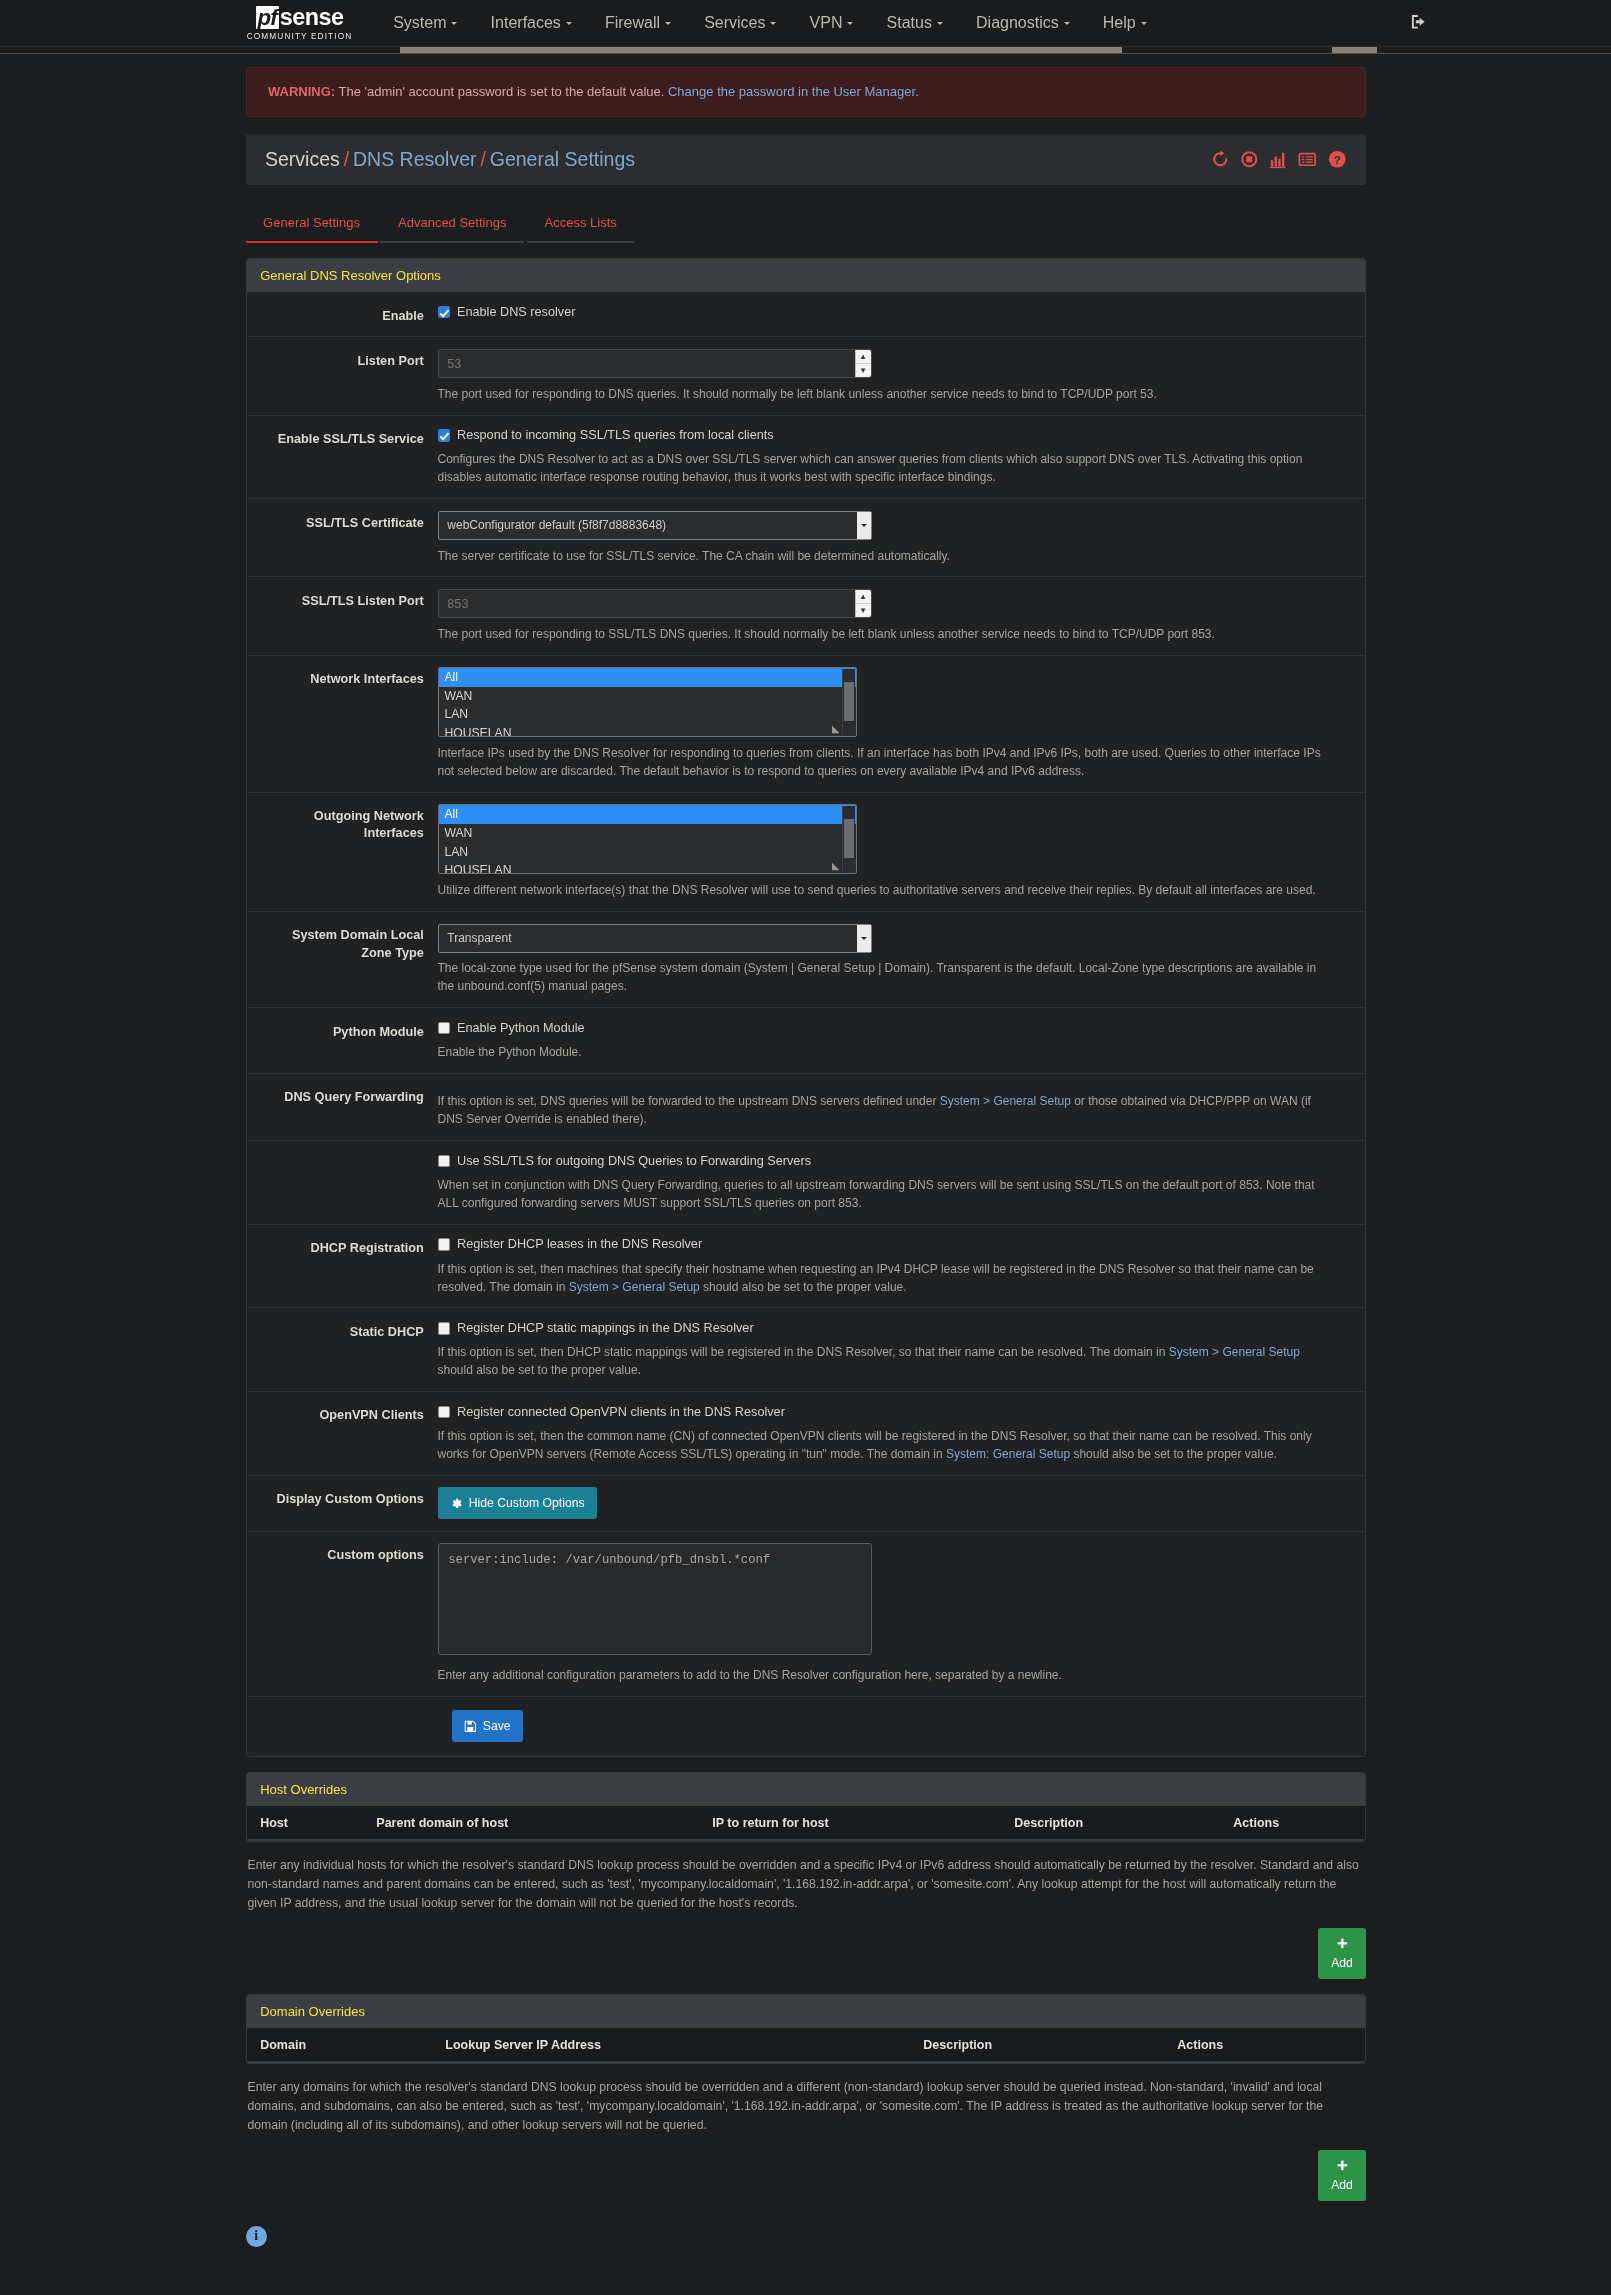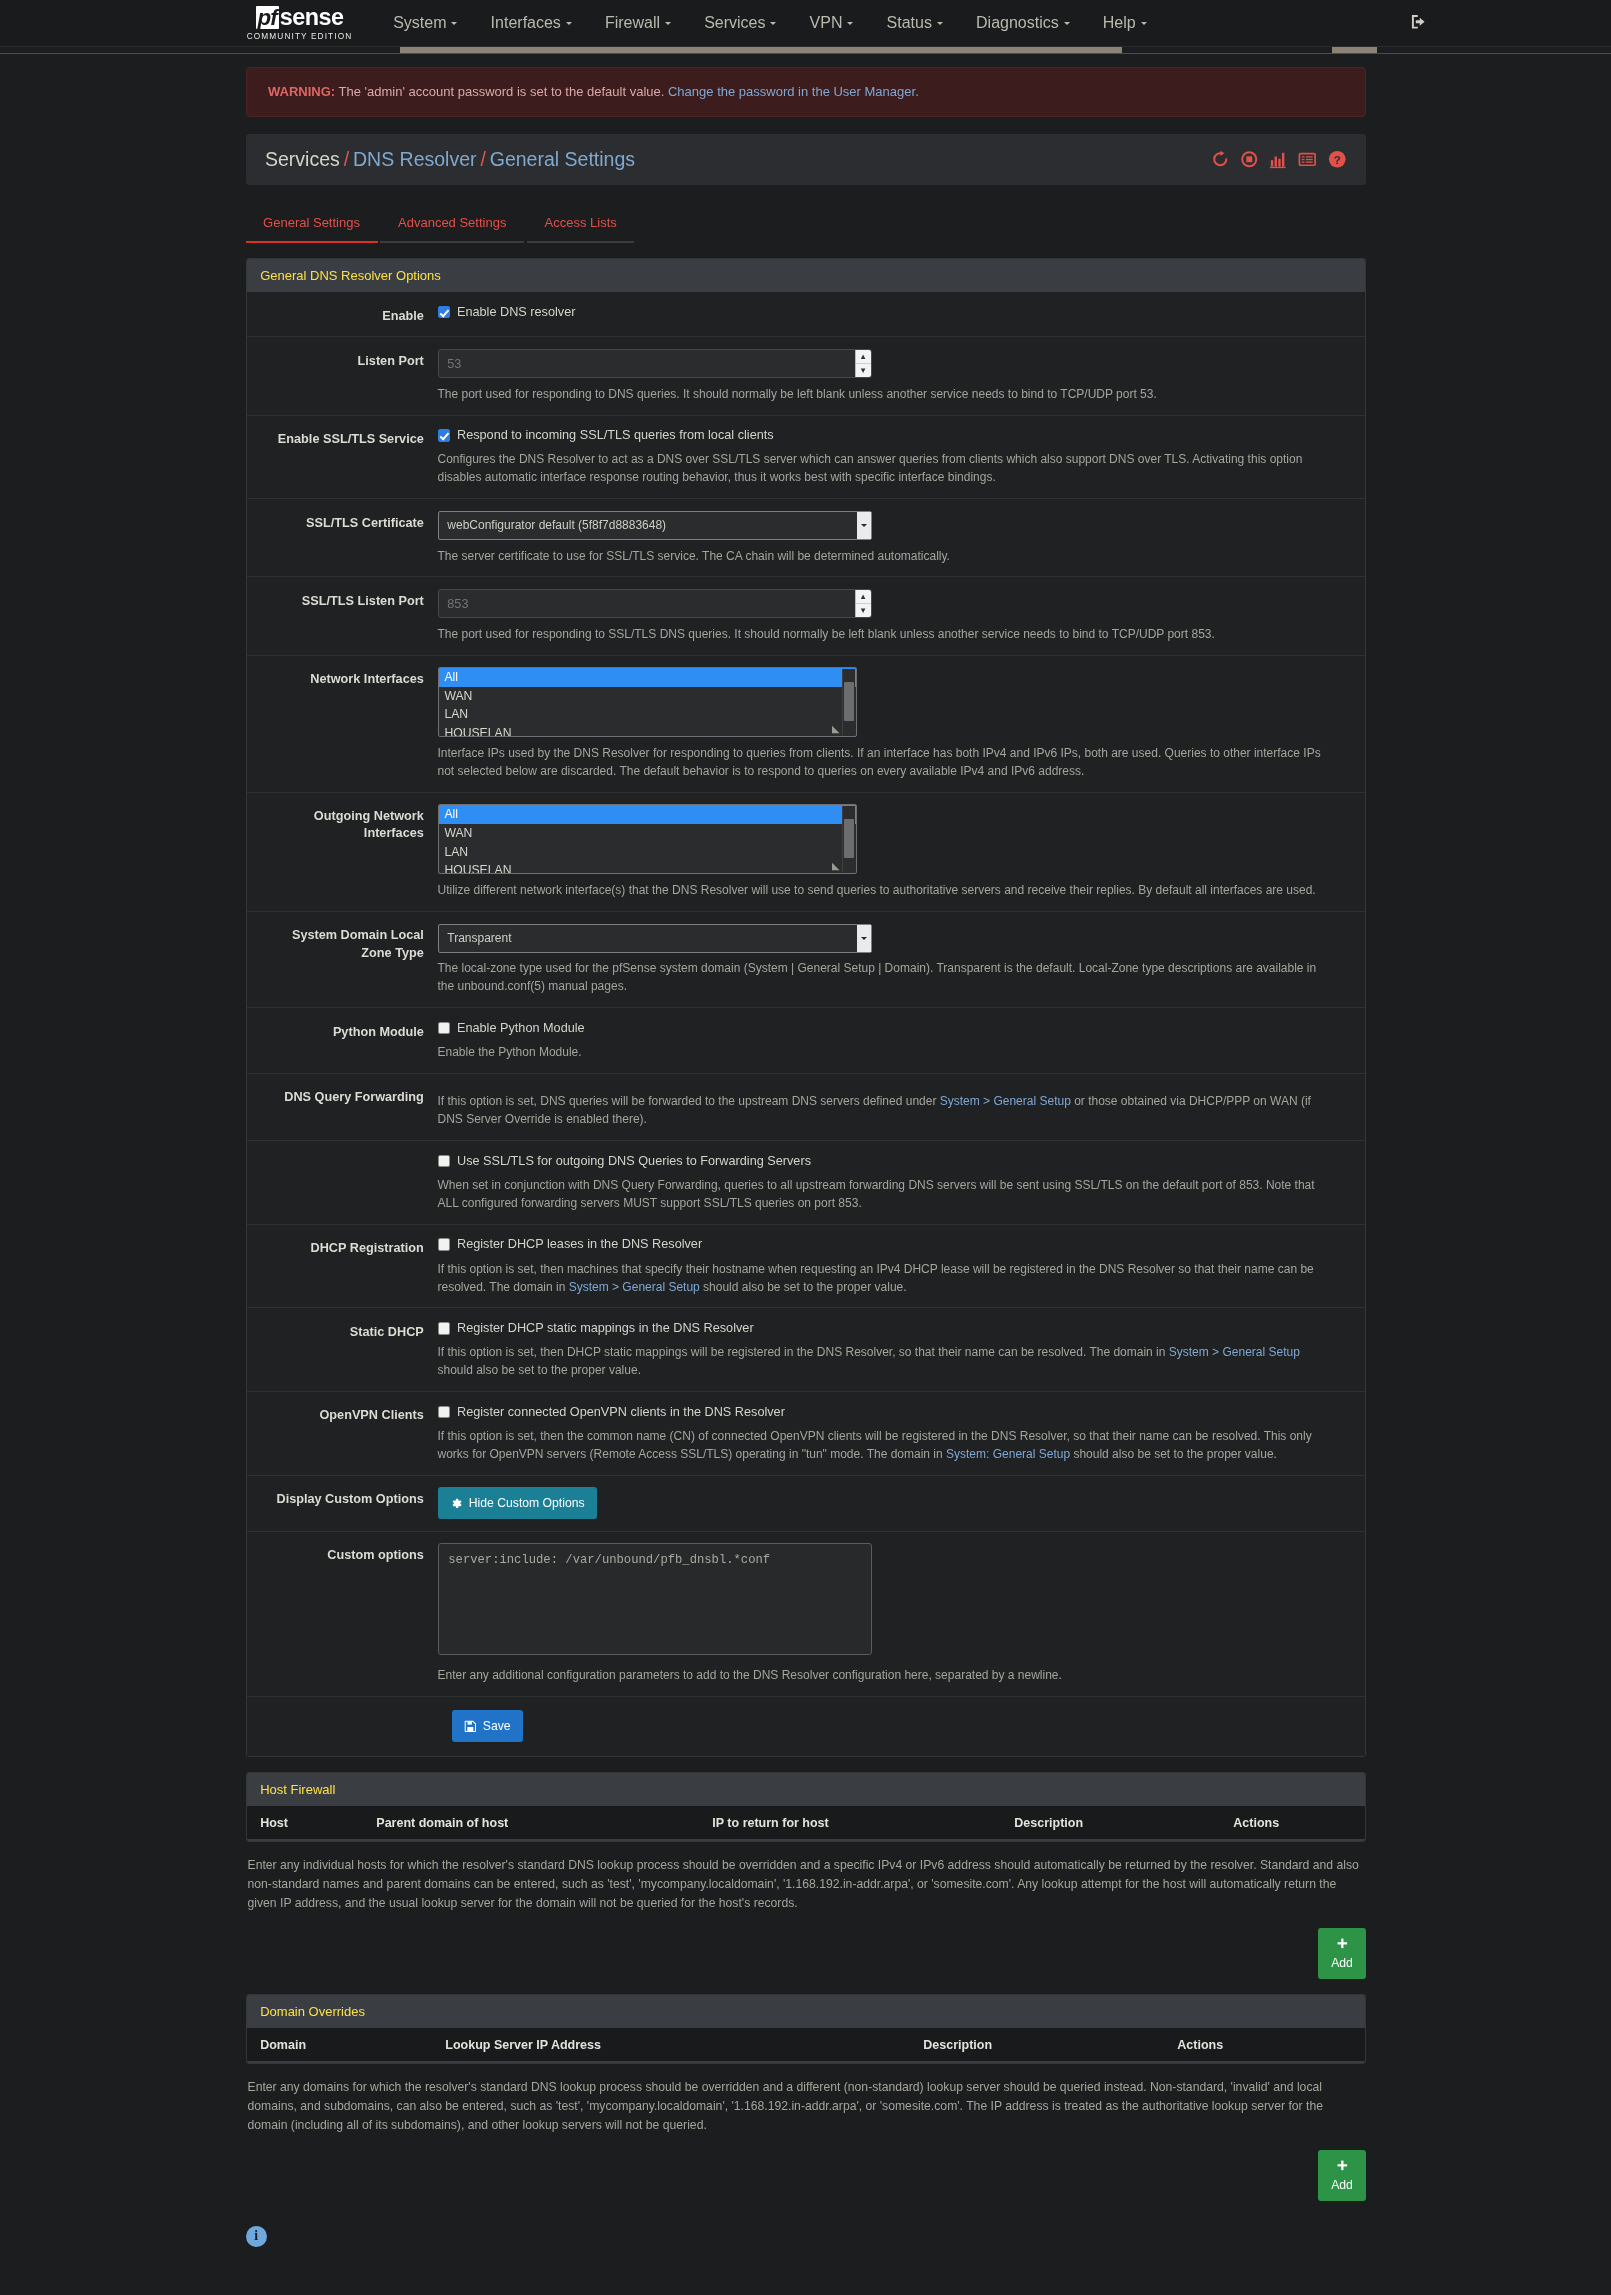--- a/index.html
+++ b/index.html
@@ -687,21 +687,21 @@
               <rect x="4.2" y="8.8" width="7.6" height="5.2" fill="#fff"></rect>
             </svg>
             <span>Save</span>
           </button>
         </div>
 
       </div>
     </div>
 
     <div class="panel">
-      <div class="panel-head">Host Firewall</div>
+      <div class="panel-head">Host Overrides</div>
       <table class="tbl">
         <thead>
           <tr>
             <th style="width:122px">Host</th>
             <th style="width:336px">Parent domain of host</th>
             <th style="width:302px">IP to return for host</th>
             <th style="width:219px">Description</th>
             <th>Actions</th>
           </tr>
         </thead>

